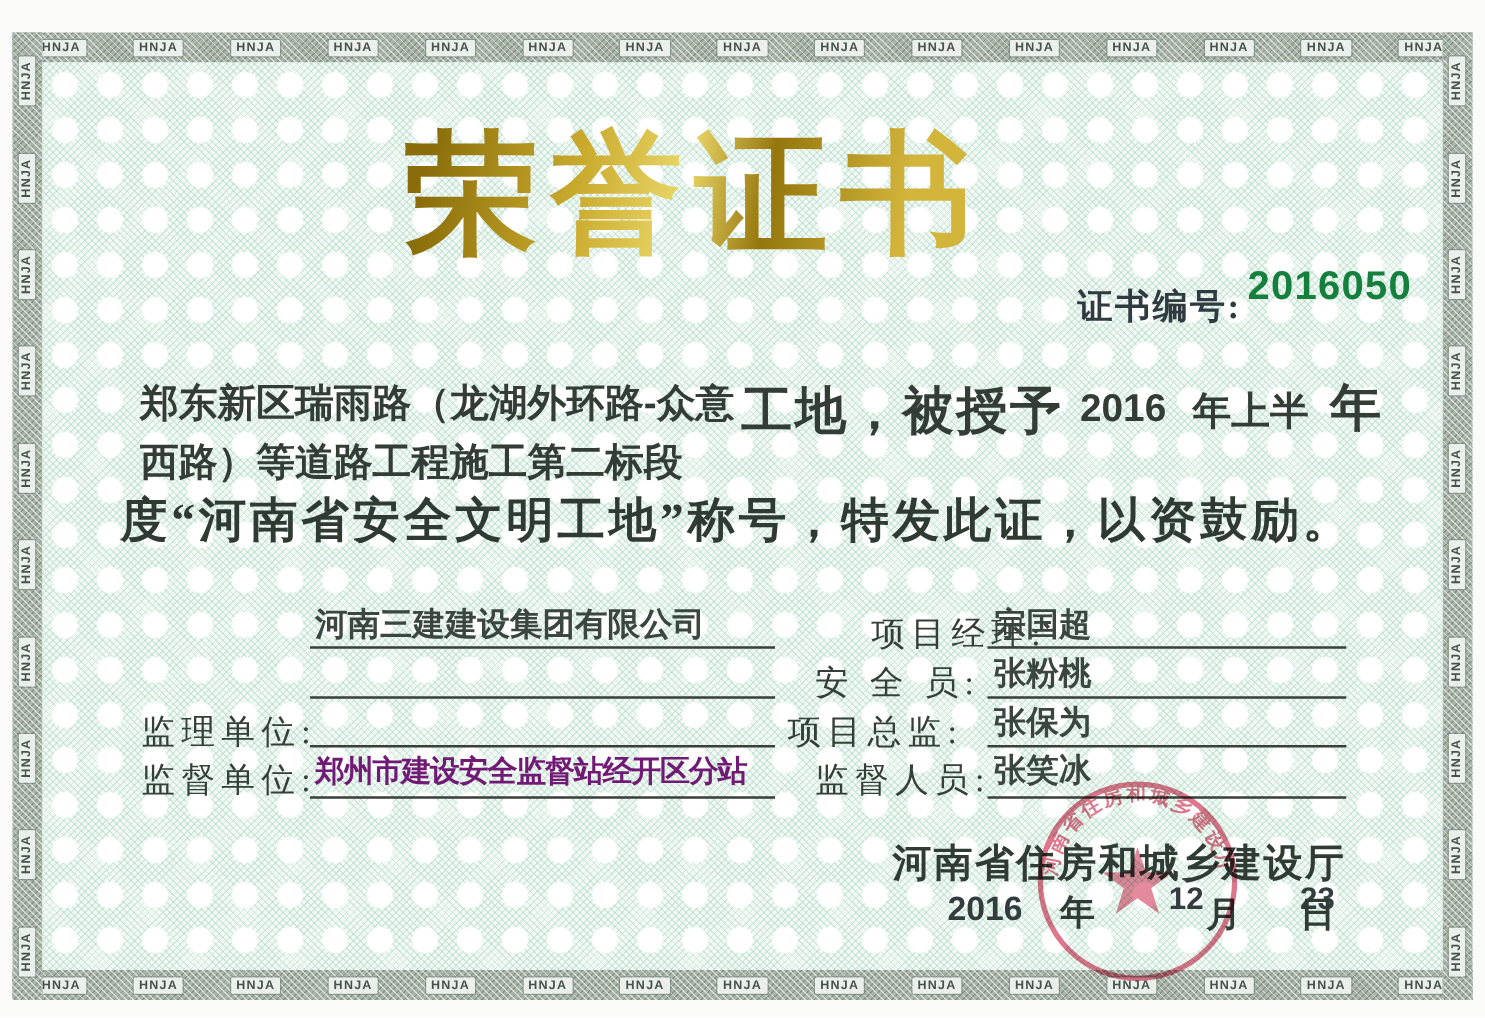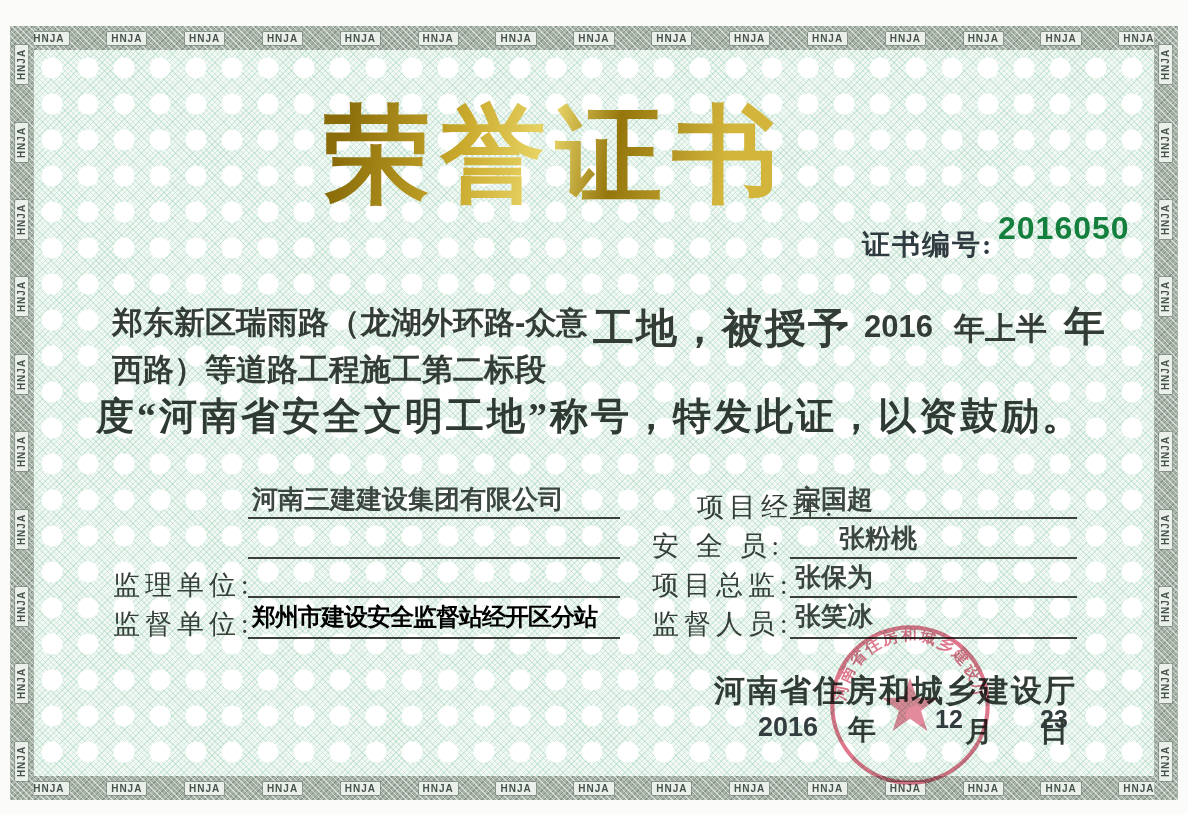--- a/index.html
+++ b/index.html
@@ -66,21 +66,21 @@
   }
   .site-text{left:593px;top:301px;font-size:41px;font-weight:bold;letter-spacing:2px;}
   .year-num{left:864px;top:309px;font-size:31px;font-weight:bold;
     font-family:"Liberation Sans","DejaVu Sans",sans-serif;}
   .period{left:954px;top:308px;font-size:31px;font-weight:bold;}
   .year-suffix{left:1064px;top:299px;font-size:41px;font-weight:bold;}
   .award-line{left:96px;top:391px;font-size:38px;font-weight:bold;letter-spacing:3px;color:#2f3a33;}
   
   .f-label{font-size:27px;letter-spacing:5px;color:#343f38;}
   .f-value{font-size:26px;font-weight:600;color:#3a463f;}
-  .f-value-small{font-size:24px;font-weight:600;letter-spacing:-1px;color:#000000;}
+  .f-value-small{font-size:24px;font-weight:600;letter-spacing:-1px;color:#701a75;}
   .u{position:absolute;height:0;border-bottom:2px solid #3a3f3a;}
   
   .issuer{left:714px;top:670px;font-size:31px;font-weight:bold;letter-spacing:2px;color:#303b34;}
   .d-num{font-family:"Liberation Sans","DejaVu Sans",sans-serif;font-weight:bold;font-size:27px;color:#333d40;}
   .d-char{font-size:28px;font-weight:bold;color:#303b34;}
   
   .seal{position:absolute;left:826px;top:621px;mix-blend-mode:multiply;opacity:.78;}
 </style>
 </head>
 <body>
@@ -170,24 +170,24 @@
 
   <span class="abs f-label" style="left:113px;top:606px;">监督单位:</span>
   <span class="abs f-value-small" style="left:252px;top:601px;">郑州市建设安全监督站经开区分站</span>
   <div class="u" style="left:248px;top:637px;width:372px;"></div>
 
   <span class="abs f-label" style="left:652px;top:489px;padding-left:45px;">项目经理:</span>
   <span class="abs f-value" style="left:795px;top:482px;">宗国超</span>
   <div class="u" style="left:790px;top:517px;width:287px;"></div>
 
   <span class="abs f-label" style="left:652px;top:528px;">安 全 员:</span>
-  <span class="abs f-value" style="left:795px;top:521px;margin-left:44px;">张粉桃</span>
+  <span class="abs f-value" style="left:795px;top:521px;">张粉桃</span>
   <div class="u" style="left:790px;top:557px;width:287px;"></div>
 
-  <span class="abs f-label" style="left:652px;top:567px;">项目总监:</span>
+  <span class="abs f-label" style="left:630px;top:567px;">项目总监:</span>
   <span class="abs f-value" style="left:795px;top:560px;">张保为</span>
   <div class="u" style="left:790px;top:596px;width:287px;"></div>
 
   <span class="abs f-label" style="left:652px;top:606px;">监督人员:</span>
   <span class="abs f-value" style="left:795px;top:599px;">张笑冰</span>
   <div class="u" style="left:790px;top:637px;width:287px;"></div>
 
   <div class="abs issuer">河南省住房和城乡建设厅</div>
   <span class="abs d-num" style="left:758px;top:712px;">2016</span>
   <span class="abs d-char" style="left:848px;top:711px;">年</span>

